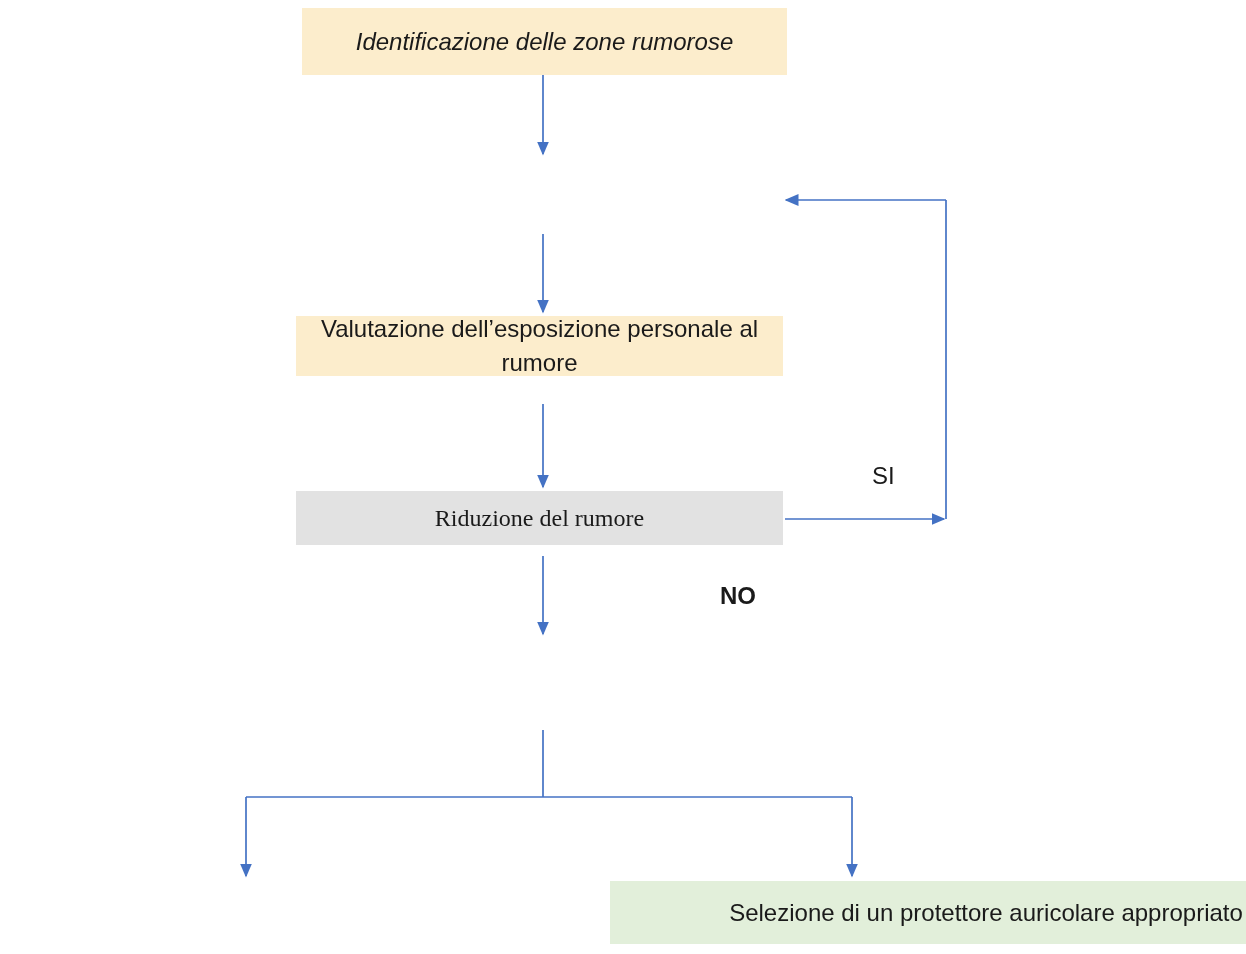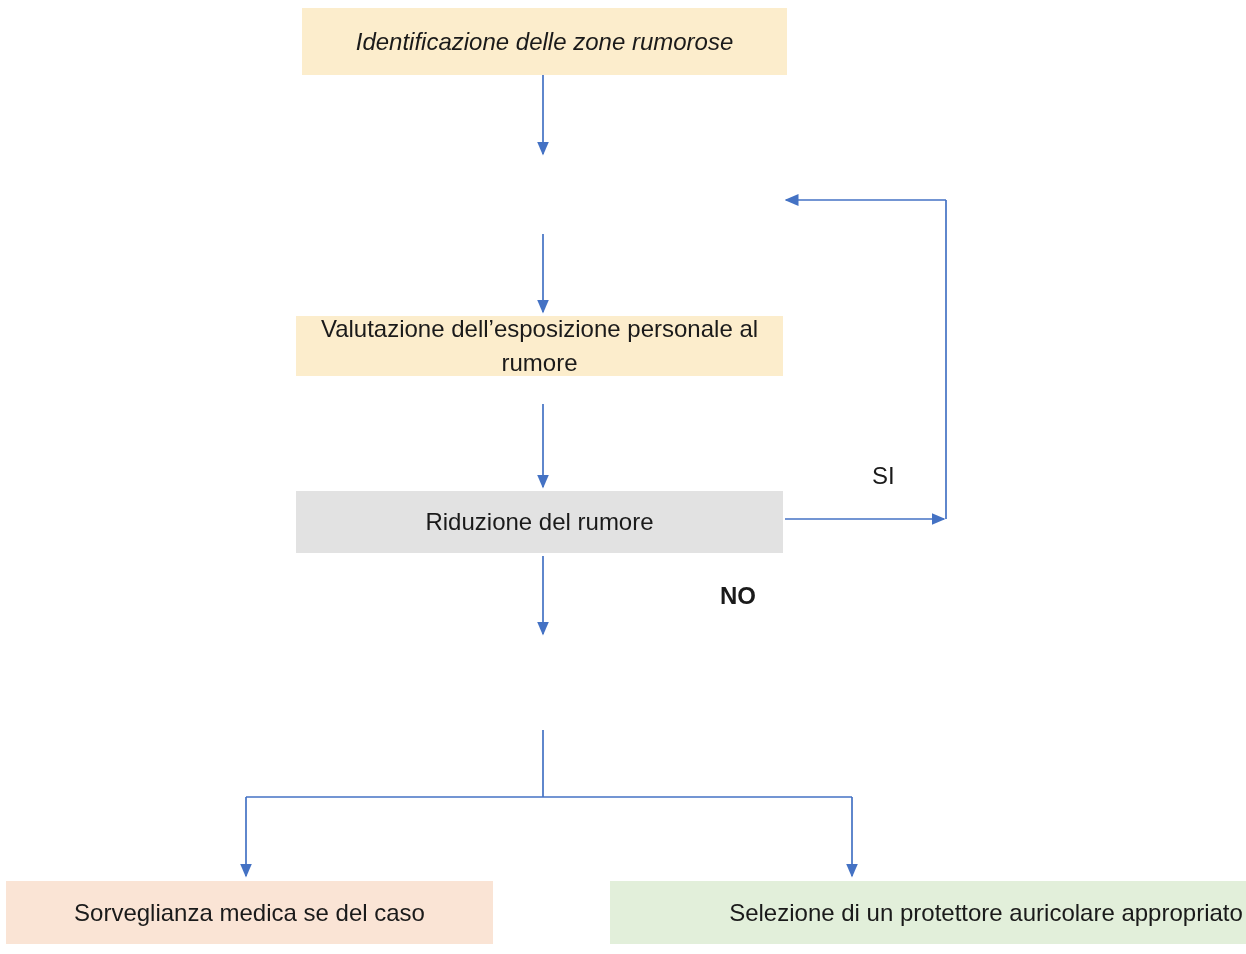--- a/index.html
+++ b/index.html
@@ -29,21 +29,21 @@
     justify-content: center;
     text-align: center;
     font-size: 24px;
     line-height: 34px;
     padding: 0 10px;
     box-sizing: border-box;
   }
   .n1 { left: 302px; top: 8px;   width: 485px; height: 67px; font-style: italic; }
   .n2 { left: 297px; top: 168px; width: 486px; height: 64px; }
   .n3 { left: 296px; top: 316px; width: 487px; height: 60px; }
-  .n4 { left: 296px; top: 491px; width: 487px; height: 62px; }
+  .n4 { left: 296px; top: 491px; width: 487px; height: 54px; font-family: Liberation Serif, serif; }
   .n5 { left: 233px; top: 638px; width: 630px; height: 92px; }
   .n6 { left: 6px;   top: 881px; width: 487px; height: 63px; }
   .n7 { left: 610px; top: 881px; width: 752px; height: 63px; }
   .edge-label {
     position: absolute;
     font-size: 24px;
     line-height: 28px;
     white-space: nowrap;
   }
   .lbl-si { left: 832px; top: 462px; margin-left: 40px; }
@@ -74,21 +74,20 @@
   </svg>
 
   <div class="node n1" style="background-color: rgb(252, 237, 204);">Identificazione delle zone rumorose</div>
 
 
   <div class="node n3" style="background-color: rgb(252, 237, 204);">Valutazione dell’esposizione personale al rumore</div>
 
   <div class="node n4" style="background-color: rgb(226, 226, 226);">Riduzione del rumore</div>
 
 
-  <div class="node n6" style="background-color: rgb(250, 228, 213);">Sorveglianza medica se del caso</div>
 
   <div class="node n7" style="background-color: rgb(226, 239, 218);">Selezione di un protettore auricolare appropriato</div>
 
   <div class="edge-label lbl-si">SI</div>
 
   <div class="edge-label lbl-no">NO</div>
 
 </div>
 
 </body></html>

